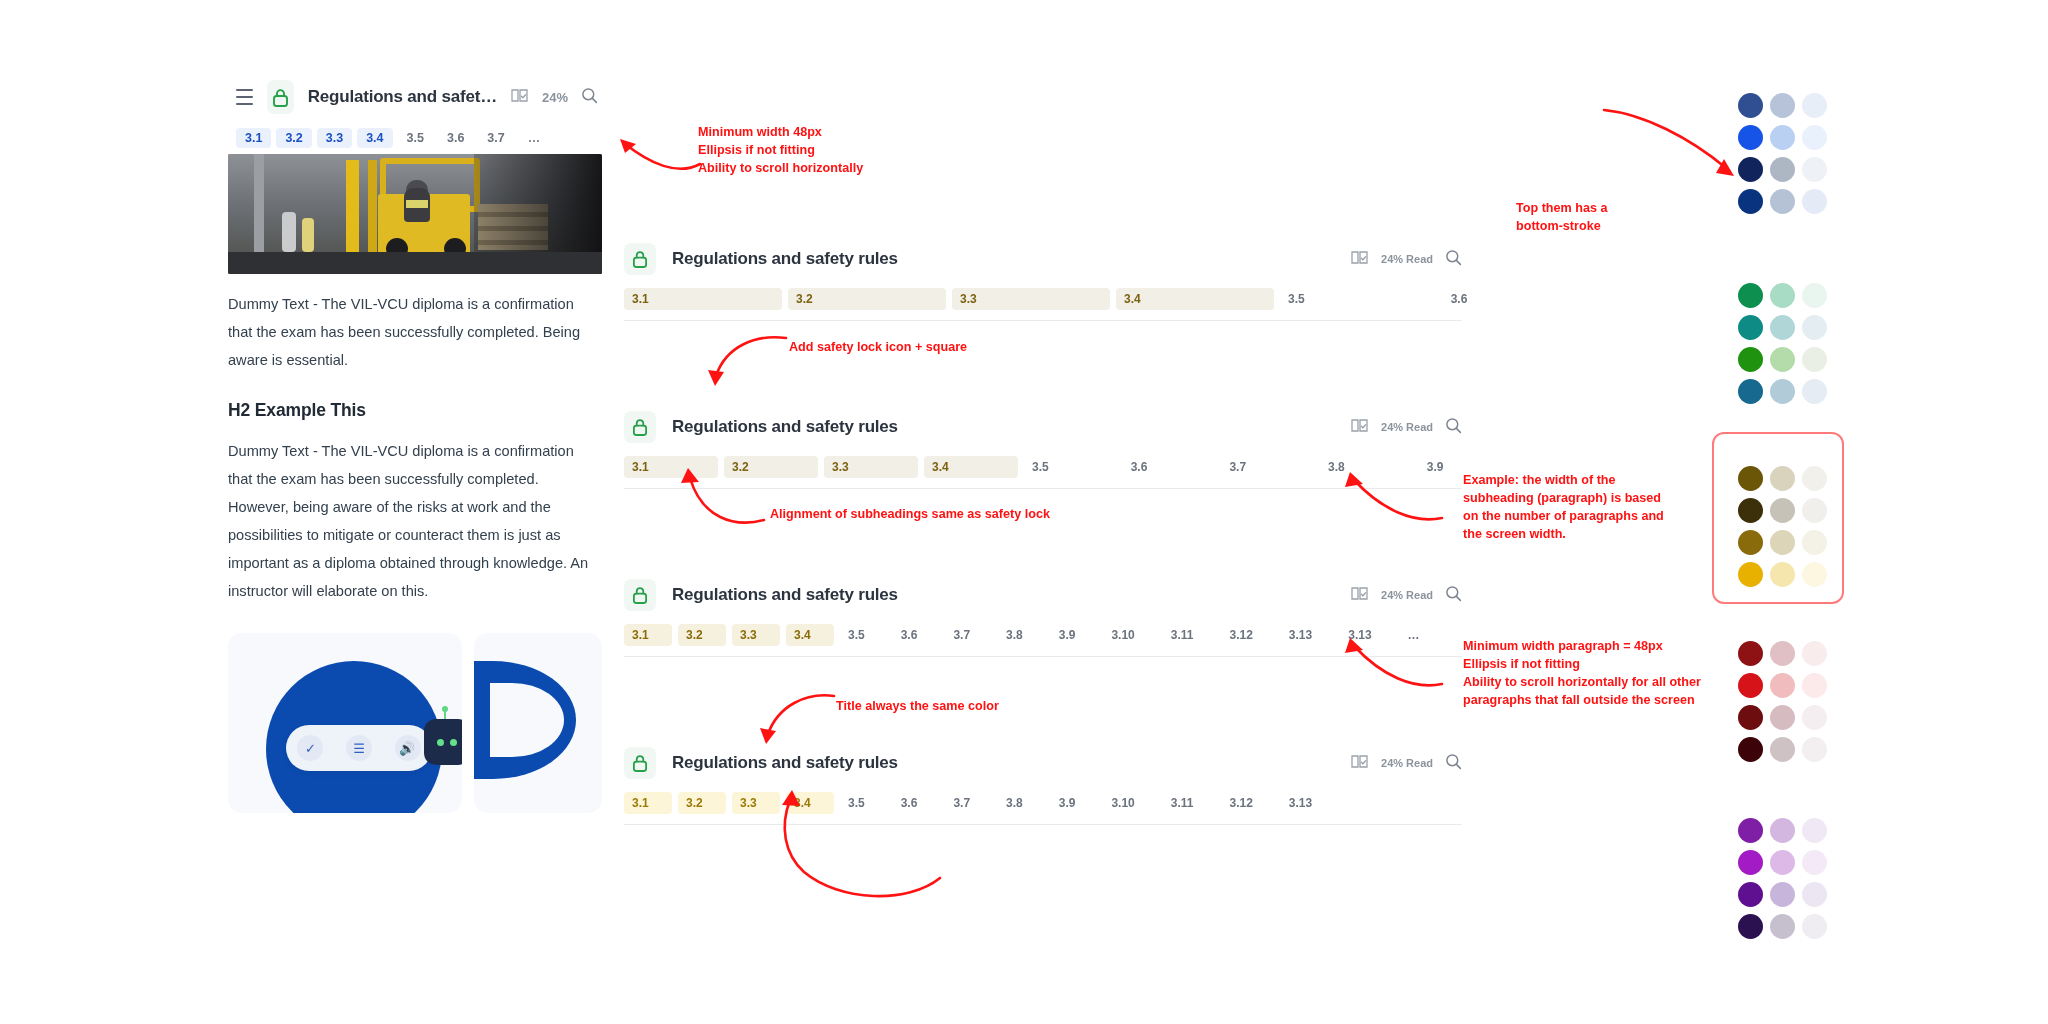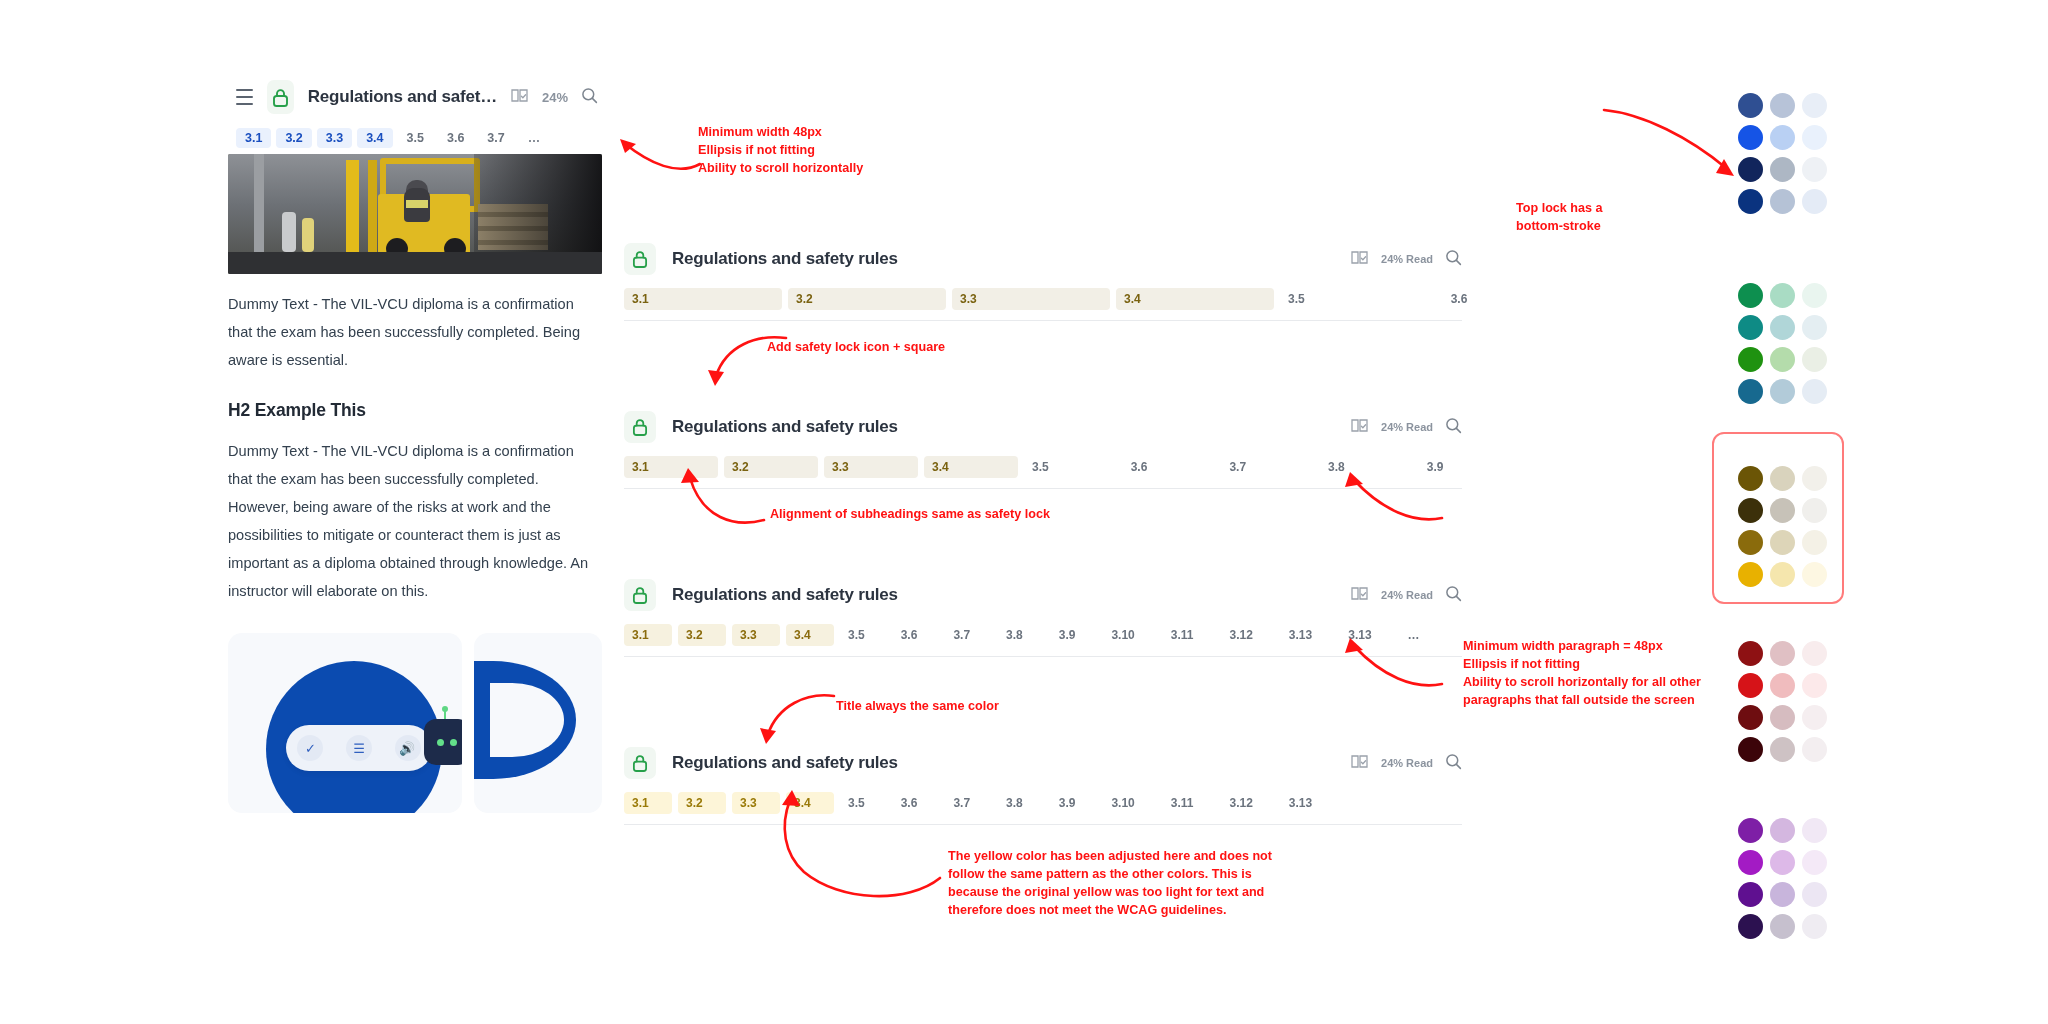--- a/index.html
+++ b/index.html
@@ -328,55 +328,55 @@
     </div>
 
   <div class="abs anno" style="left:698px;top:124px;">Minimum width 48px
 Ellipsis if not fitting
 Ability to scroll horizontally</div>
   <svg class="arrow" style="left:612px;top:126px;" width="92" height="46">
     <path d="M88 38 C66 50 38 38 12 17" fill="none" stroke="#ff1212" stroke-width="2.6" stroke-linecap="round"></path>
     <path d="M8 13 L24 18 L13 27 Z" fill="#ff1212"></path>
   </svg>
 
-  <div class="abs anno" style="left:767px;top:339px;">Add safety lock icon + square</div>
+  <div class="abs anno" style="left:789px;top:339px;">Add safety lock icon + square</div>
   <svg class="arrow" style="left:700px;top:330px;" width="92" height="62">
     <path d="M86 8 C56 4 26 16 16 46" fill="none" stroke="#ff1212" stroke-width="2.6" stroke-linecap="round"></path>
     <path d="M15 56 L8 40 L24 42 Z" fill="#ff1212"></path>
   </svg>
 
   <div class="abs anno" style="left:770px;top:506px;">Alignment of subheadings same as safety lock</div>
   <svg class="arrow" style="left:672px;top:466px;" width="98" height="66">
     <path d="M92 54 C62 62 30 52 18 12" fill="none" stroke="#ff1212" stroke-width="2.6" stroke-linecap="round"></path>
     <path d="M16 2 L27 16 L9 17 Z" fill="#ff1212"></path>
   </svg>
 
   <div class="abs anno" style="left:836px;top:698px;">Title always the same color</div>
   <svg class="arrow" style="left:752px;top:688px;" width="88" height="62">
     <path d="M82 8 C54 4 26 18 16 46" fill="none" stroke="#ff1212" stroke-width="2.6" stroke-linecap="round"></path>
     <path d="M14 56 L8 40 L24 43 Z" fill="#ff1212"></path>
   </svg>
 
-  <div class="abs anno" style="left:948px;top:848px;">The yellow color has been adjusted here and does not
-follow the same pattern as the other colors. This is
-because the original yellow was too light for text and
-therefore does not meet the WCAG guidelines.</div>
   <svg class="arrow" style="left:768px;top:786px;" width="178" height="118">
     <path d="M172 92 C140 118 72 116 36 86 C16 68 12 40 22 14" fill="none" stroke="#ff1212" stroke-width="2.6" stroke-linecap="round"></path>
     <path d="M24 4 L32 20 L14 19 Z" fill="#ff1212"></path>
   </svg>
 
   <svg class="arrow" style="left:1598px;top:104px;" width="140" height="78">
     <path d="M6 6 C46 10 92 34 128 64" fill="none" stroke="#ff1212" stroke-width="2.6" stroke-linecap="round"></path>
     <path d="M136 72 L118 69 L126 55 Z" fill="#ff1212"></path>
   </svg>
 
-  <div class="abs anno" style="left:1516px;top:200px;">Top lock has a
+  <div class="abs anno" style="left:1516px;top:200px;">Top them has a
 bottom-stroke</div>
 
+  <div class="abs anno" style="left:1463px;top:472px;">Example: the width of the
+subheading (paragraph) is based
+on the number of paragraphs and
+the screen width.</div>
   <svg class="arrow" style="left:1338px;top:470px;" width="110" height="56">
     <path d="M104 48 C76 54 44 40 16 10" fill="none" stroke="#ff1212" stroke-width="2.6" stroke-linecap="round"></path>
     <path d="M12 2 L25 14 L7 17 Z" fill="#ff1212"></path>
   </svg>
 
   <div class="abs anno" style="left:1463px;top:638px;">Minimum width paragraph = 48px
 Ellipsis if not fitting
 Ability to scroll horizontally for all other
 paragraphs that fall outside the screen</div>
   <svg class="arrow" style="left:1338px;top:636px;" width="110" height="56">

